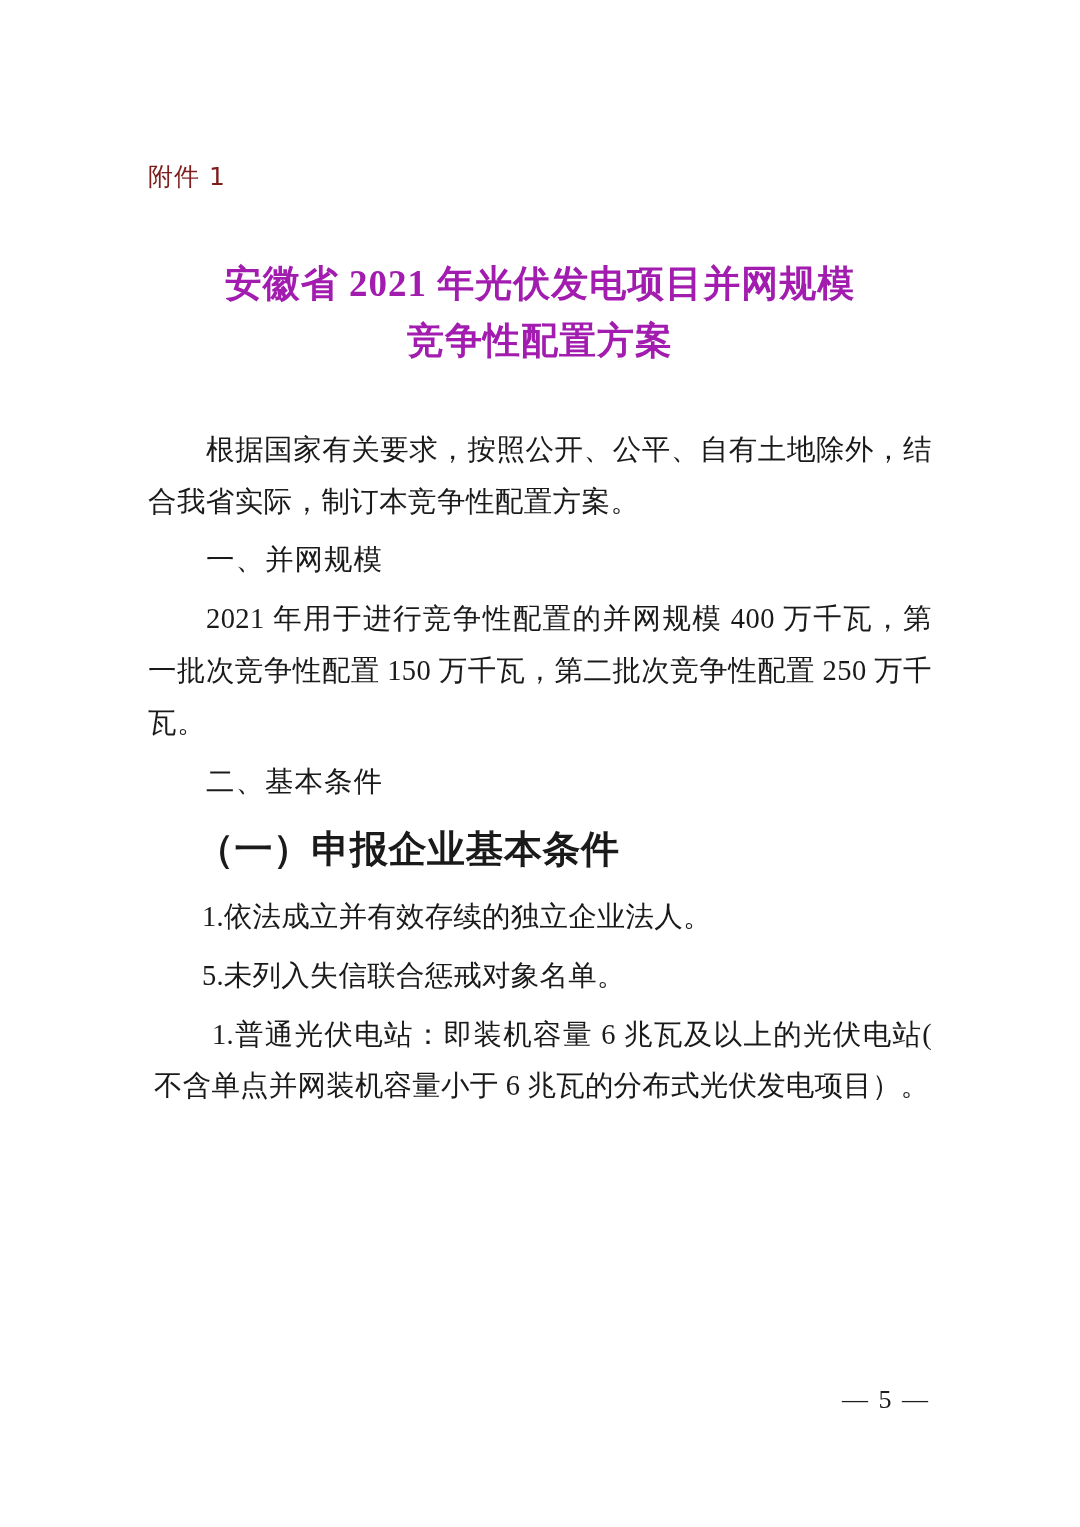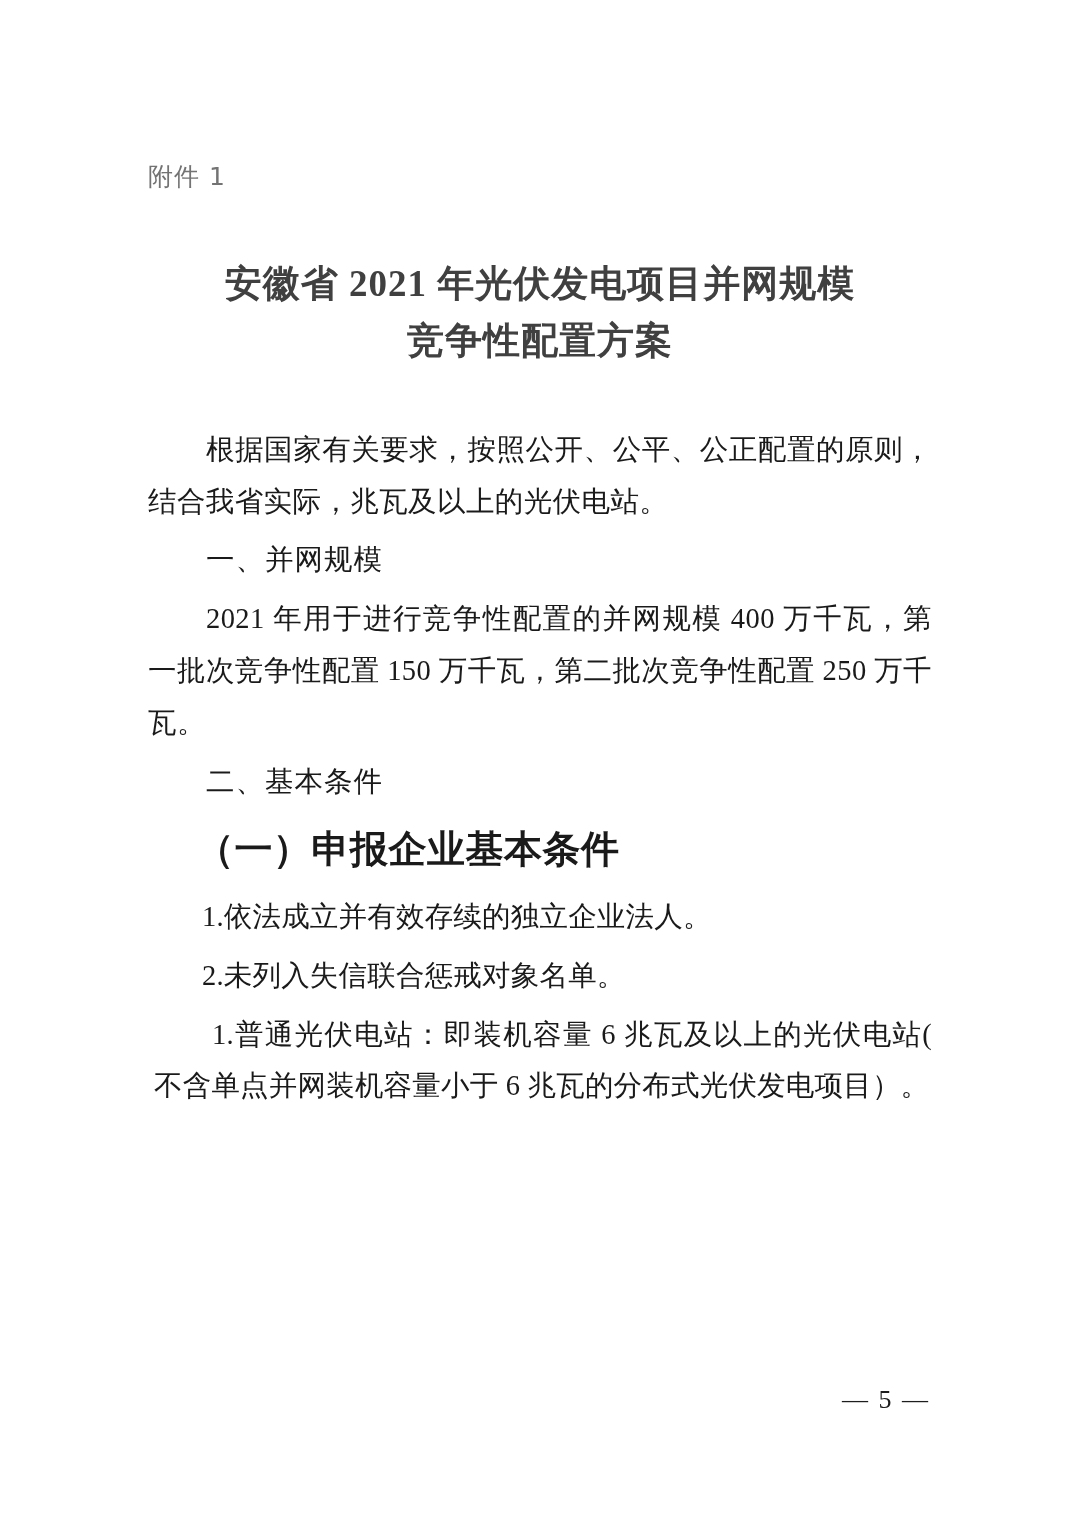--- a/index.html
+++ b/index.html
@@ -19,31 +19,31 @@
   .content {
     position: absolute;
     left: 148px;
     top: 160px;
     width: 784px;
   }
   .attachment-label {
     font-family: "DejaVu Sans", "Liberation Sans", sans-serif;
     font-size: 25px;
     letter-spacing: 1px;
-    color: #737373;
+    color: #7f1d1d;
     margin: 0 0 62px 0;
   }
   .doc-title {
     text-align: center;
     font-weight: bold;
     font-size: 37px;
     line-height: 1.55;
     letter-spacing: 1px;
     margin: 0 0 54px 0;
-    color: #404040;
+    color: #a21caf;
   }
   .doc-title .line {
     display: block;
   }
   p.body-text {
     font-size: 28.5px;
     line-height: 1.82;
     letter-spacing: 0.4px;
     margin: 0 0 7px 0;
     text-align: justify;
@@ -96,33 +96,33 @@
 <div class="page">
   <div class="content">
 
     <p class="attachment-label">附件 1</p>
 
     <h1 class="doc-title">
       <span class="line">安徽省 2021 年光伏发电项目并网规模</span>
       <span class="line">竞争性配置方案</span>
     </h1>
 
-    <p class="body-text indent">根据国家有关要求，按照公开、公平、公正配置的原则，结合我省实际，兆瓦及以上的光伏电站。</p>
+    <p class="body-text indent">根据国家有关要求，按照公开、公平、自有土地除外，结合我省实际，制订本竞争性配置方案。</p>
 
     <p class="heading">一、并网规模</p>
 
     <p class="body-text indent">2021 年用于进行竞争性配置的并网规模 400 万千瓦，第一批次竞争性配置 150 万千瓦，第二批次竞争性配置 250 万千瓦。</p>
 
     <p class="heading">二、基本条件</p>
 
     <p class="subheading">（一）申报企业基本条件</p>
 
     <p class="item">1.依法成立并有效存续的独立企业法人。</p>
 
-    <p class="item">2.未列入失信联合惩戒对象名单。</p>
+    <p class="item">5.未列入失信联合惩戒对象名单。</p>
 
 
     <p class="item item-indent">1.普通光伏电站：即装机容量 6 兆瓦及以上的光伏电站( 不含单点并网装机容量小于 6 兆瓦的分布式光伏发电项目）。</p>
 
 
 
   </div>
 
   <div class="page-number">— 5 —</div>
 </div>

